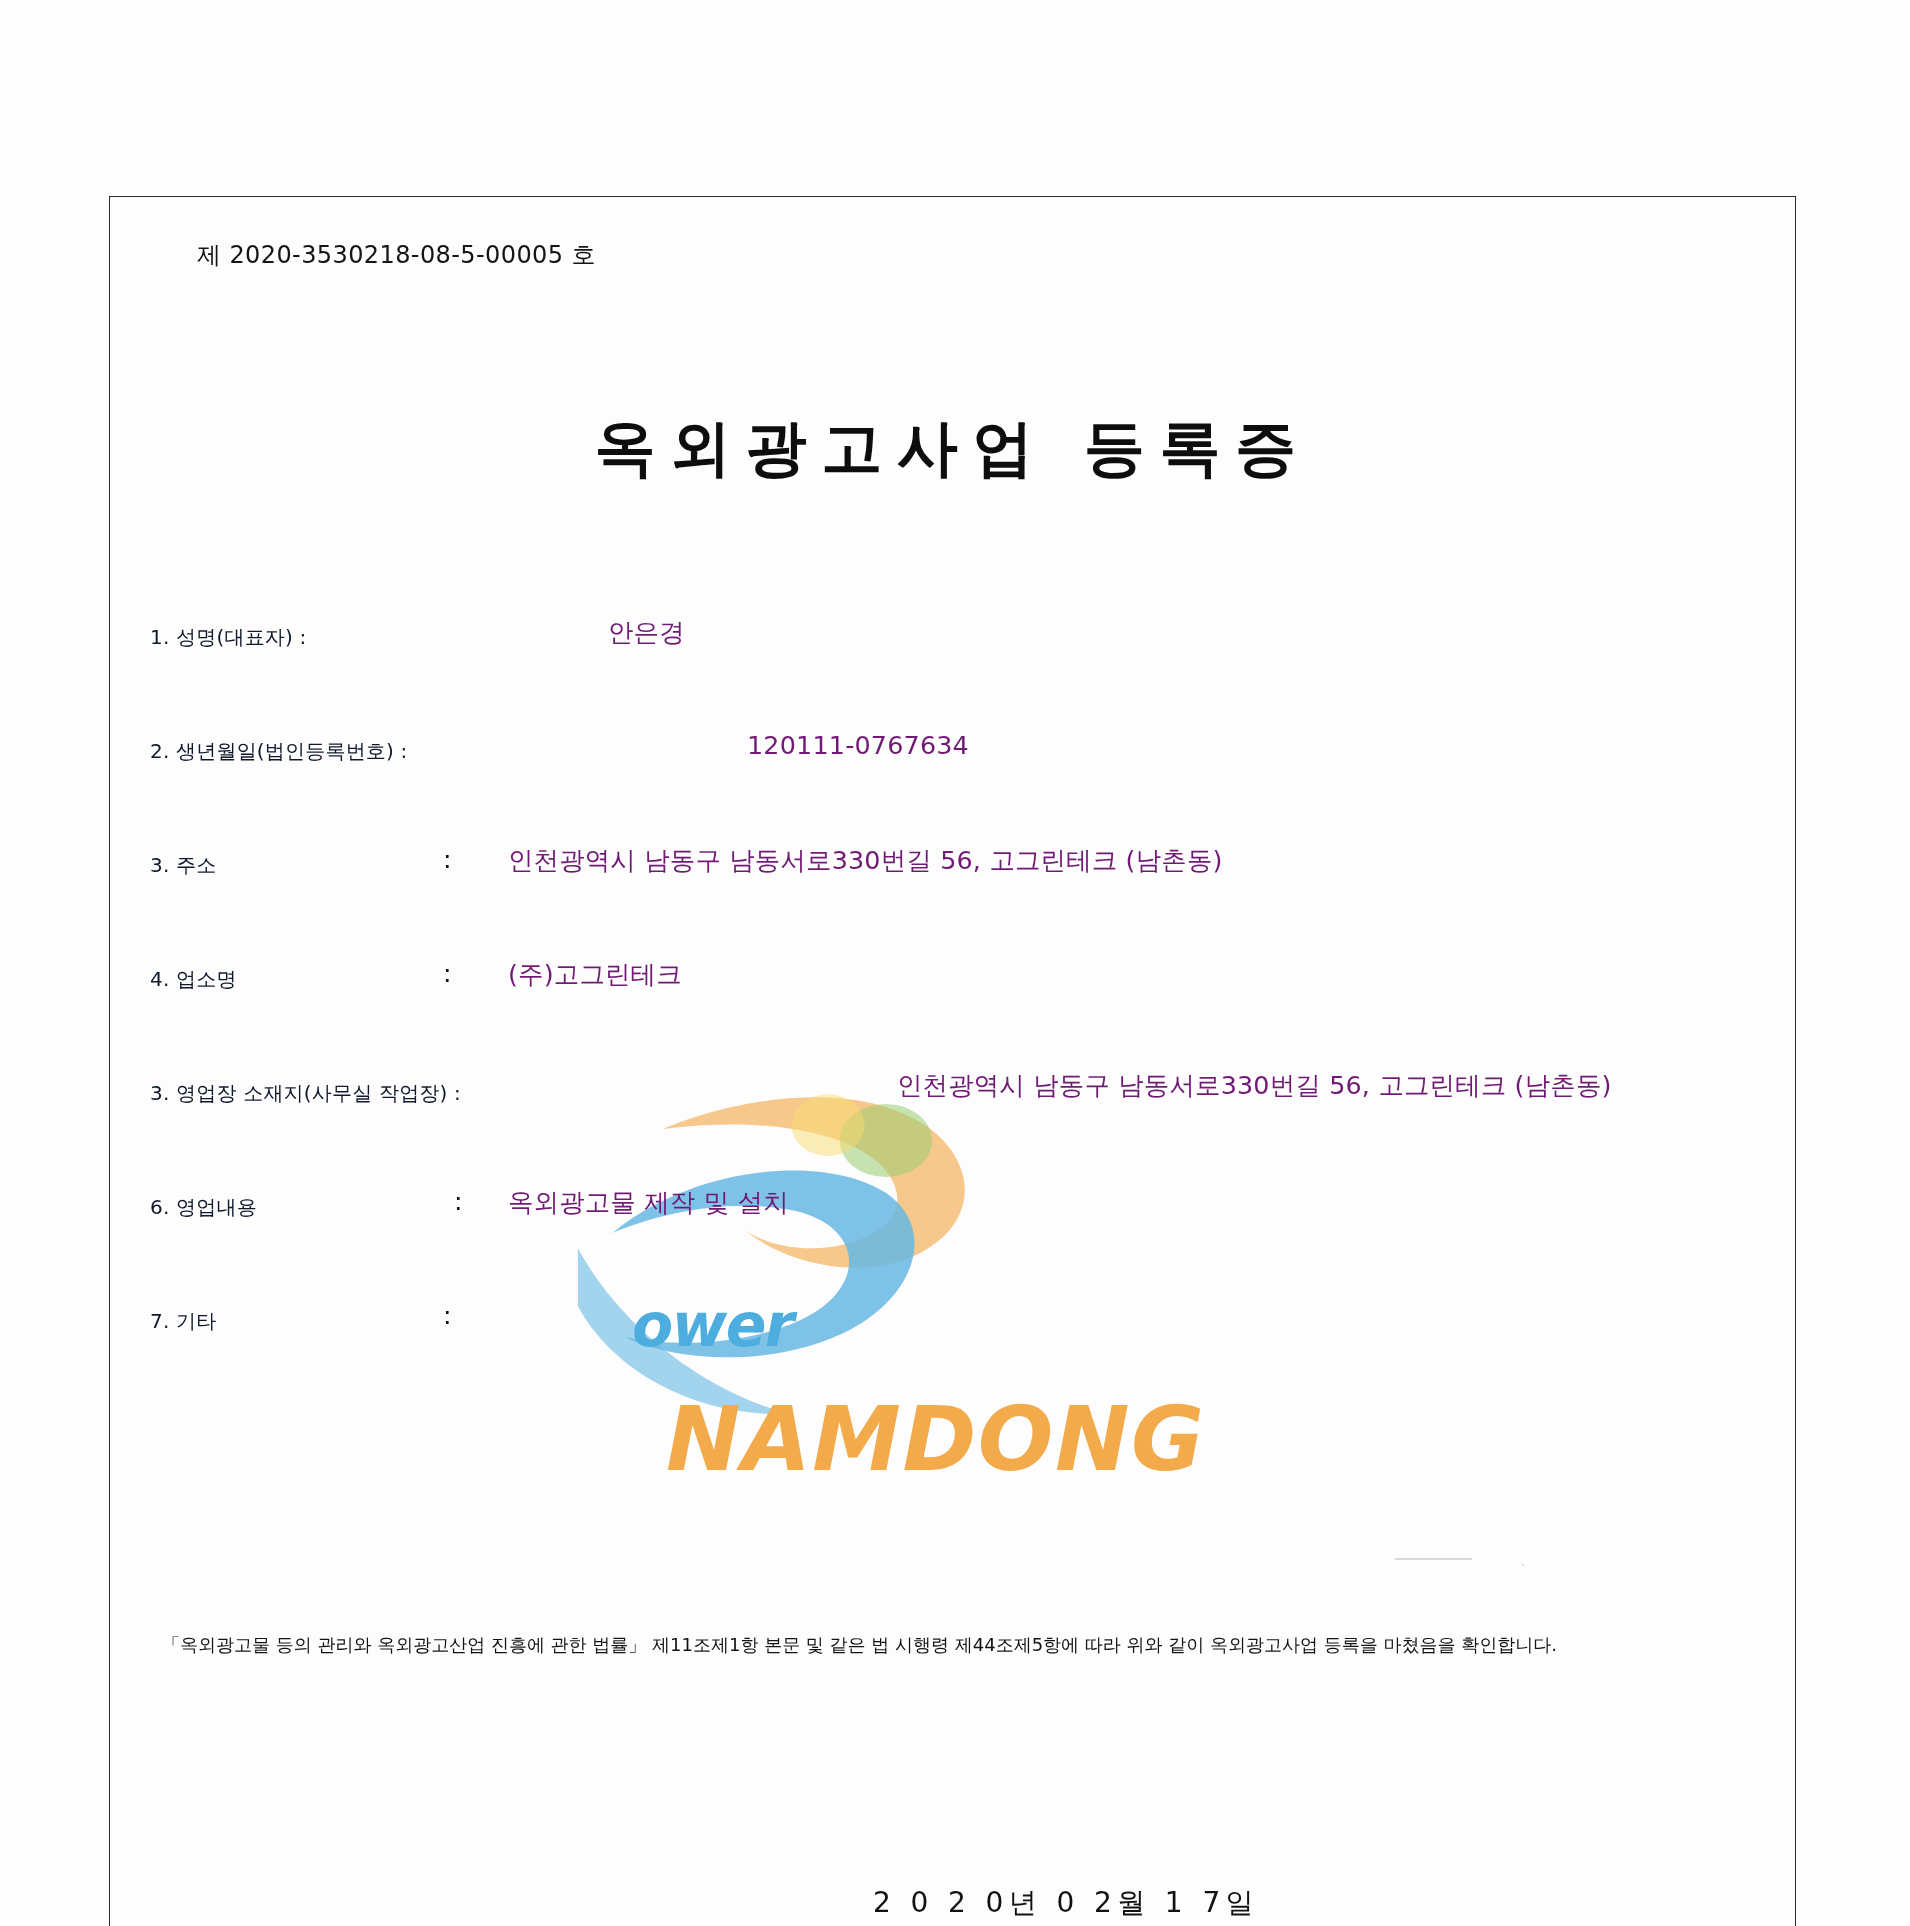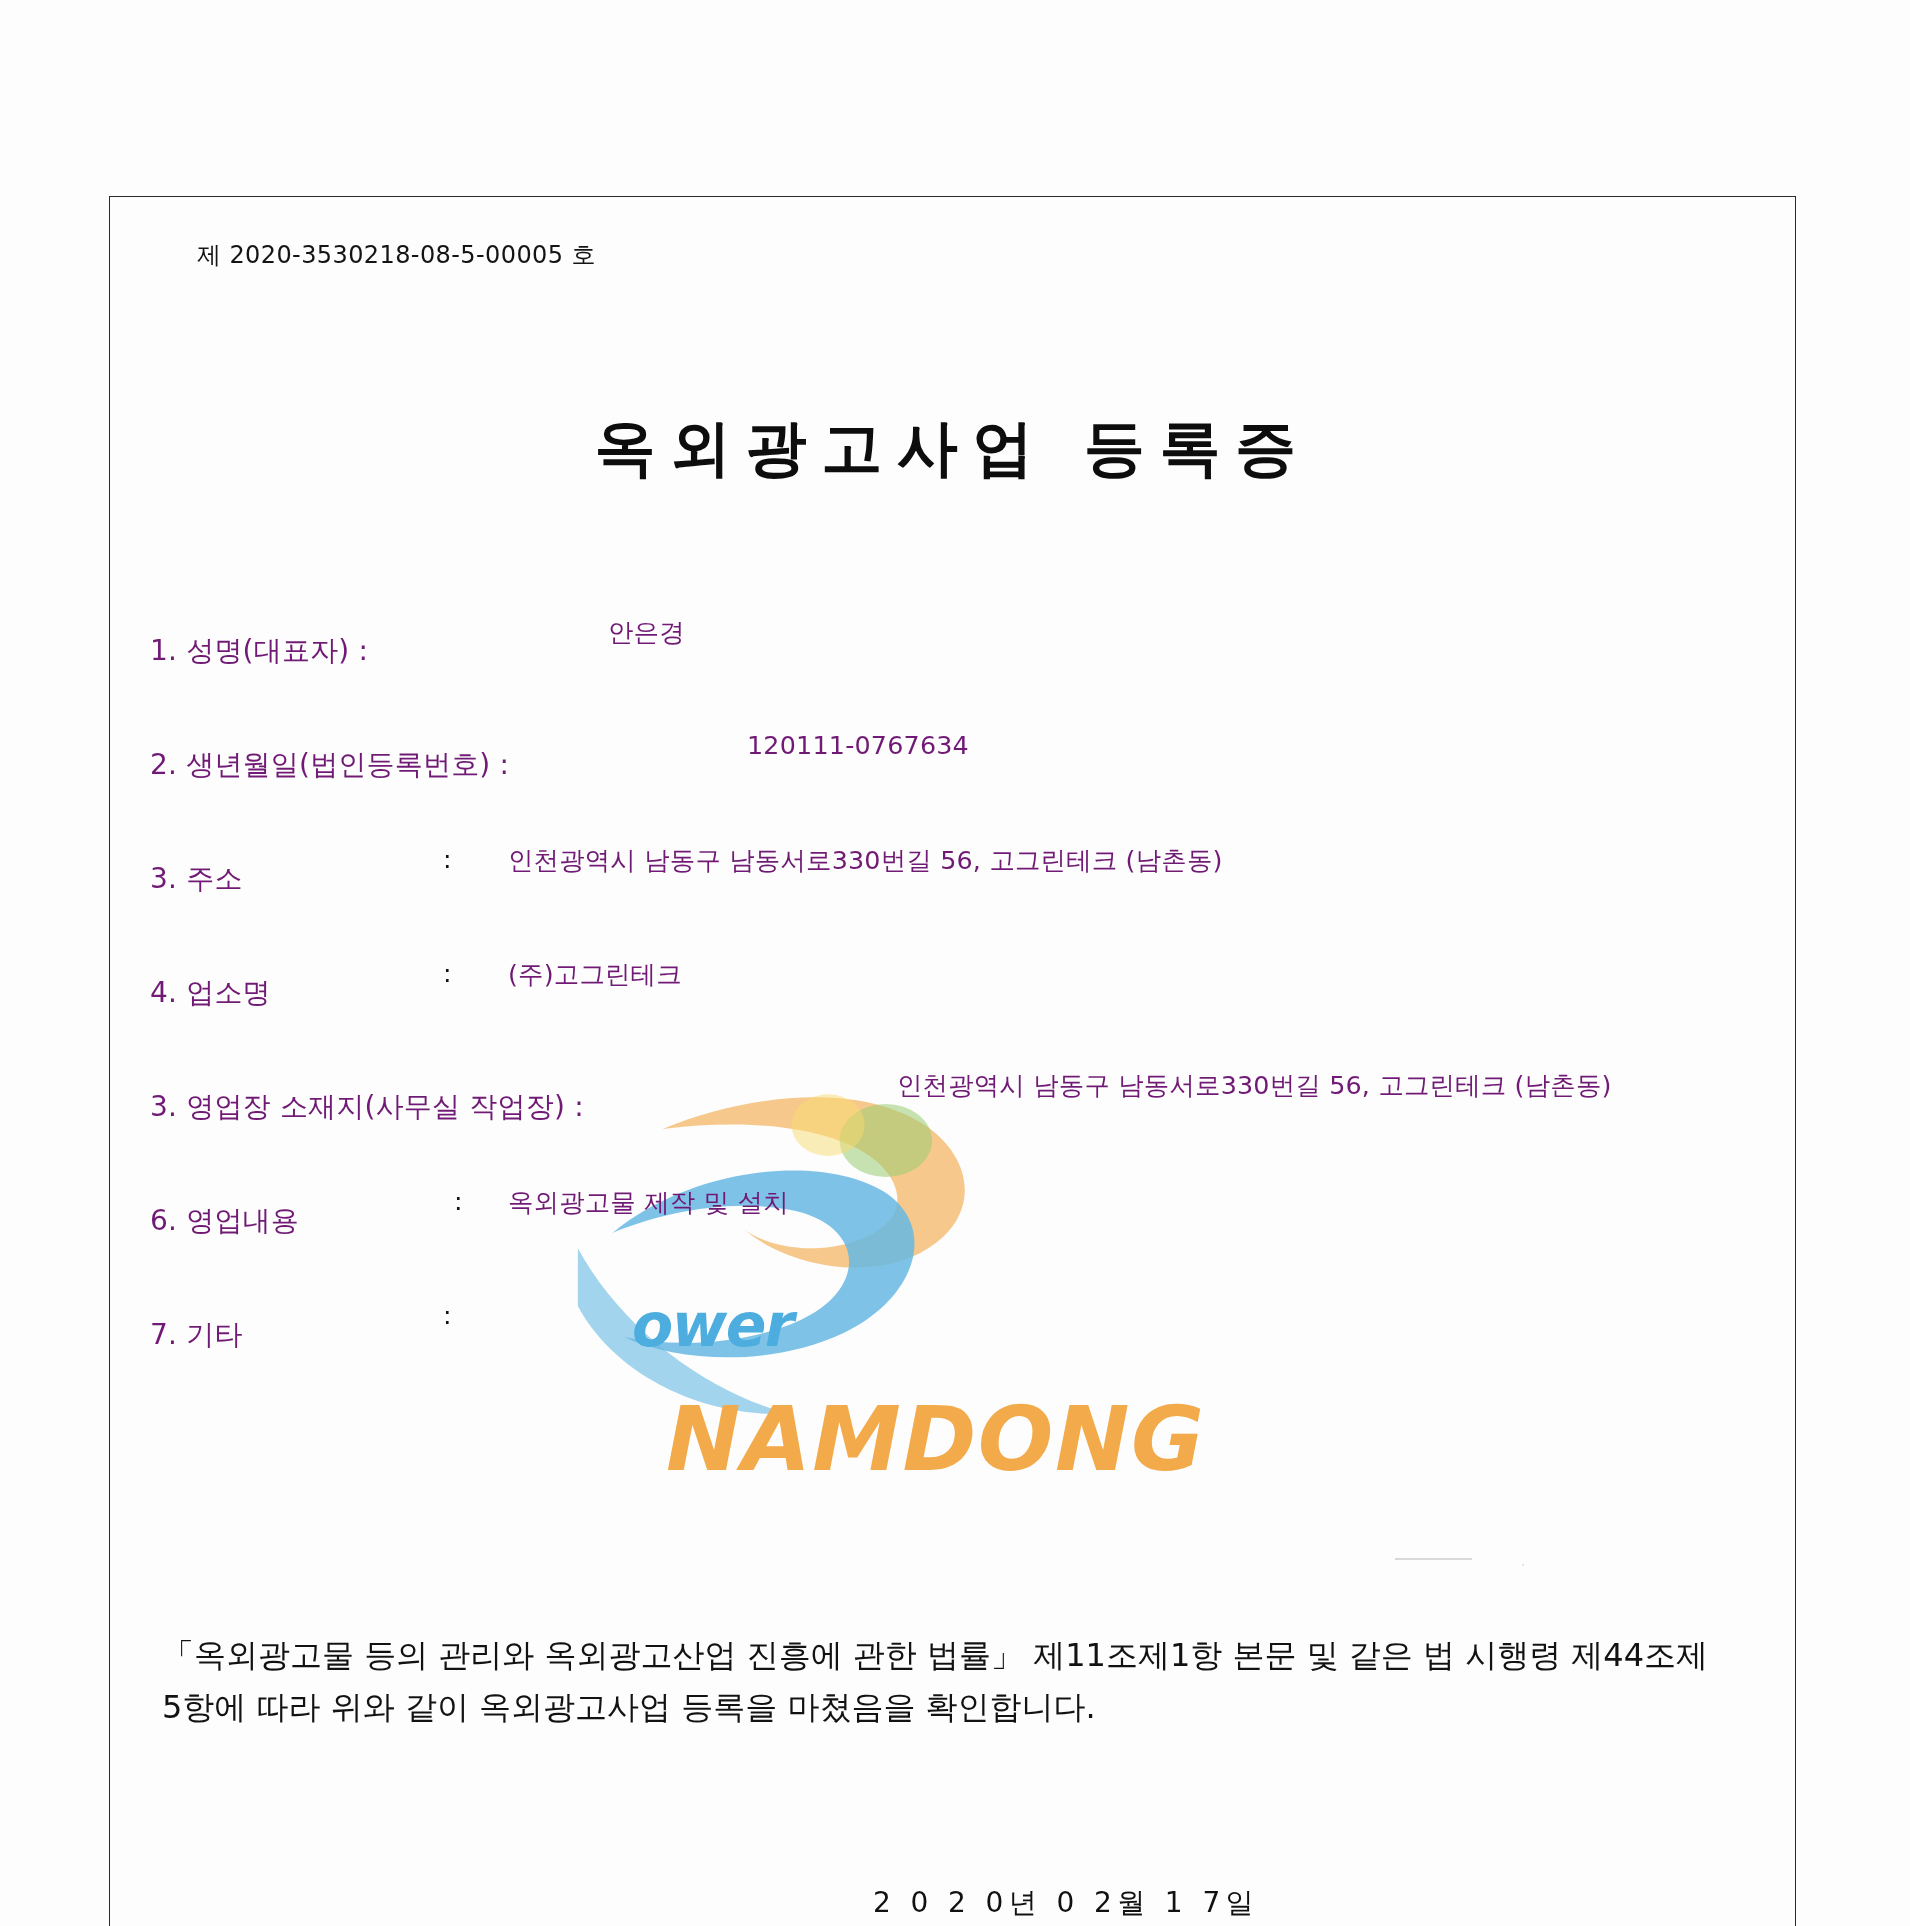--- a/index.html
+++ b/index.html
@@ -67,23 +67,23 @@
   .field-row {
     position: relative;
     height: 114px;
   }
   .field-row.tall {
     height: 114px;
   }
   .f-label {
     position: absolute;
     left: 0;
-    top: 16px;
-    font-size: 28px;
-    color: #701a75;
+    top: 8px;
+    font-size: 20px;
+    color: #0f172a;
     white-space: nowrap;
     letter-spacing: 0.2px;
   }
   .f-colon {
     position: absolute;
     top: 0;
     font-size: 25.4px;
     color: #121212;
   }
   .f-value {
@@ -103,21 +103,21 @@
   .col-colon-a { left: 293px; }
   .col-val-a   { left: 358px; }
   .col-val-b   { left: 458px; }
 
   
   .legal {
     position: absolute;
     left: 162px;
     top: 1630px;
     width: 1552px;
-    font-size: 32px;
+    font-size: 18px;
     line-height: 1.62;
     color: #121212;
     text-align: left;
   }
 
   .date-line {
     position: absolute;
     left: 109px;
     top: 1884px;
     width: 1794px;

